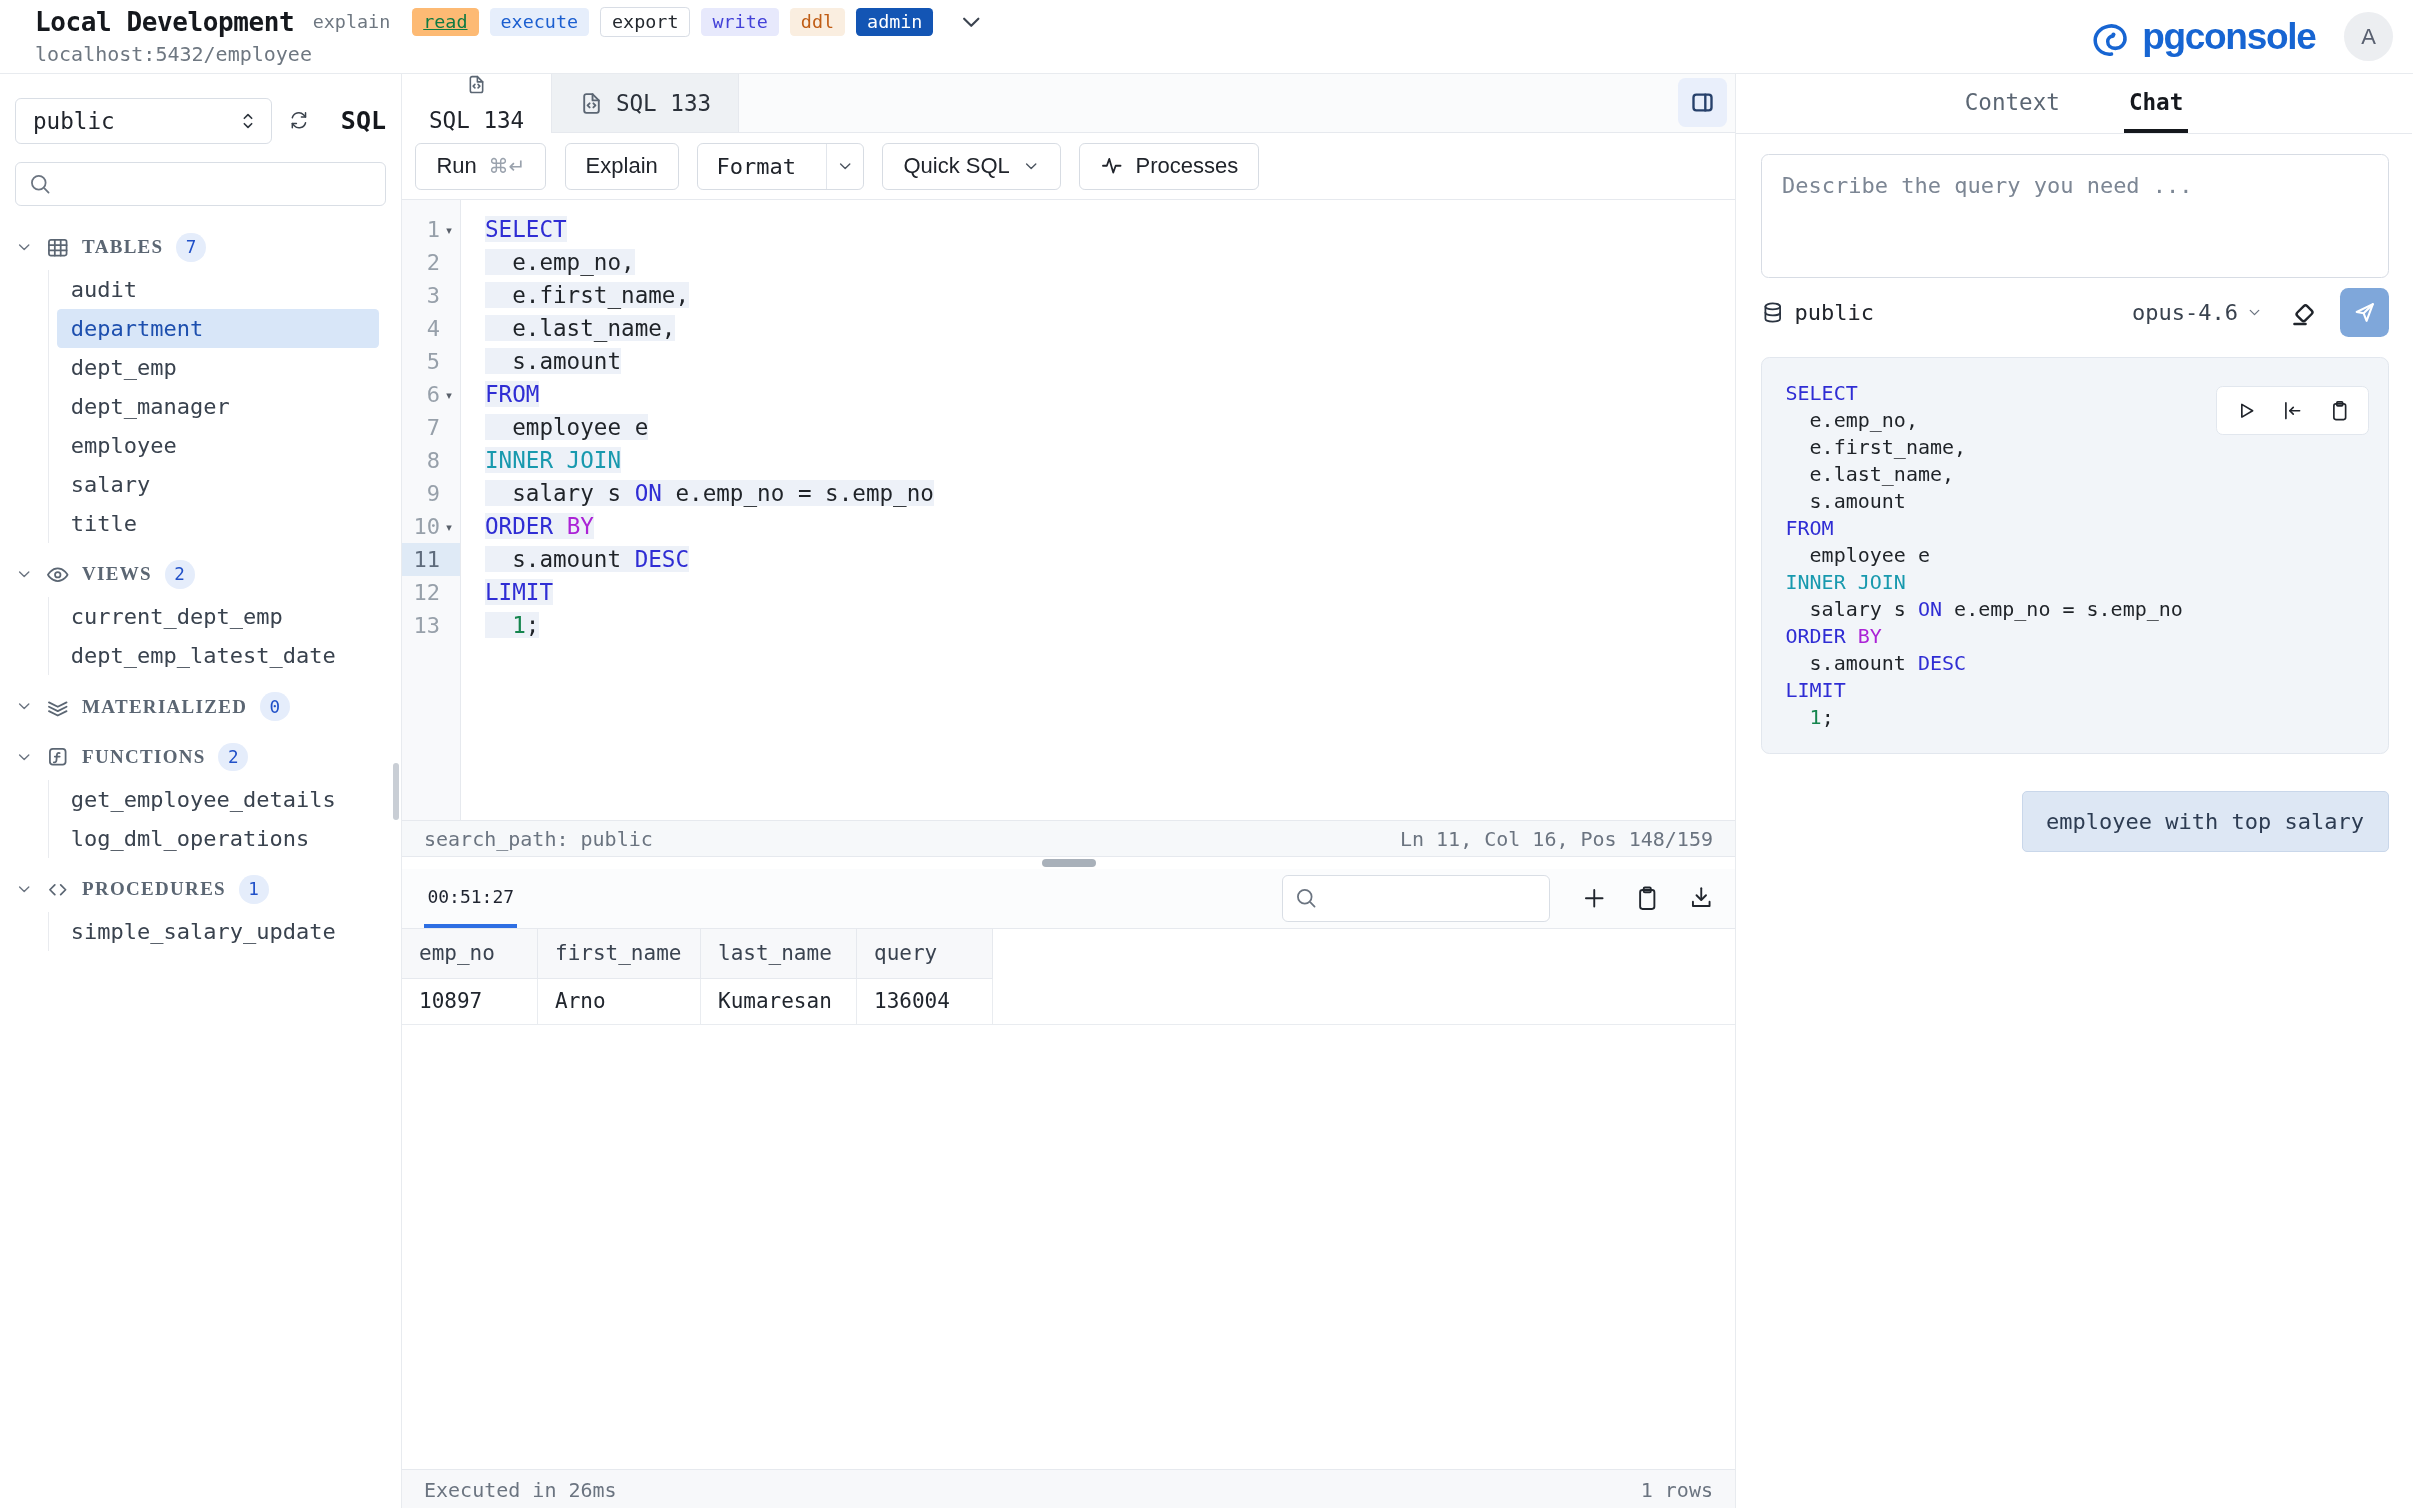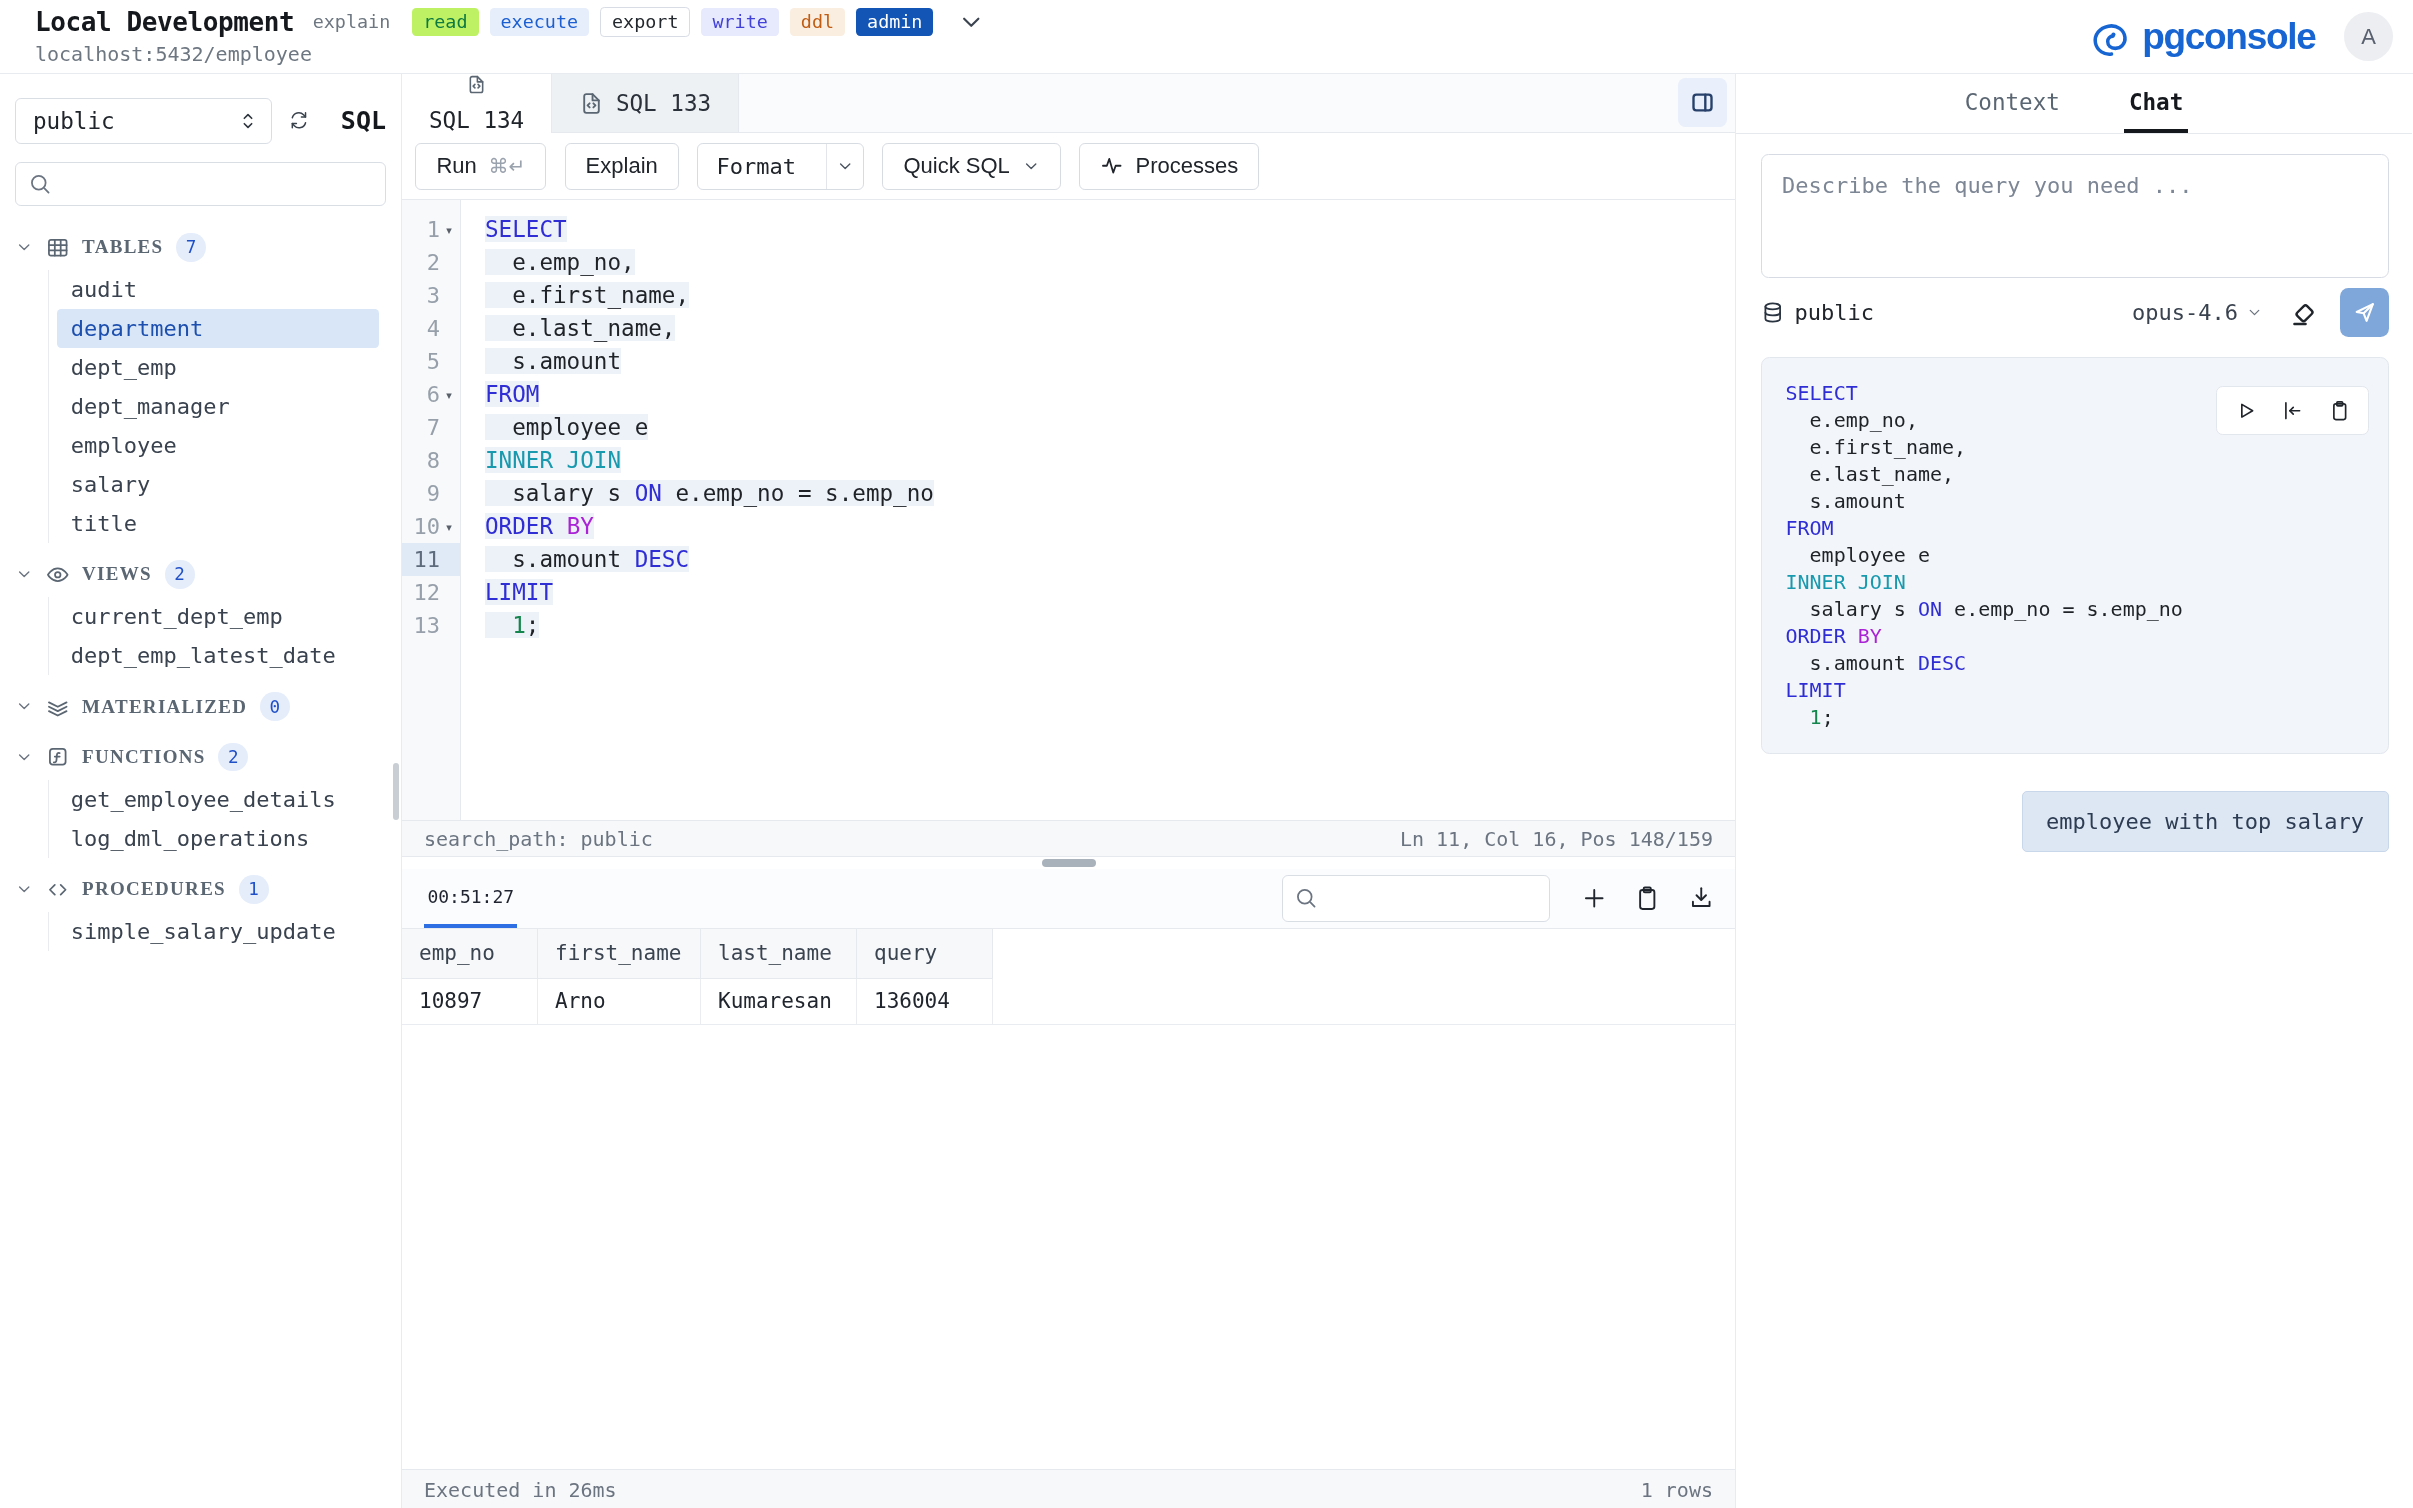--- a/index.html
+++ b/index.html
@@ -11,21 +11,21 @@
 
   
   .topbar{ height:74px; display:flex; align-items:center; justify-content:space-between;
            padding:0 20px 0 35px; border-bottom:0.8px solid #e8ebef;}
   .topbar-left{ display:flex; flex-direction:column; gap:5px;}
   .title-row{ display:flex; align-items:center; gap:18.4px;}
   .env-title{ font-size:26px; font-weight:bold; color:#15181d; letter-spacing:-0.4px;}
   .badges{ display:flex; align-items:center; gap:11px;}
   .badge{ font-size:18.4px; padding:3.4px 11px; border-radius:4.2px; line-height:1.2;}
   .b-plain{ color:#6e7781; padding-left:0;}
-  .b-green{ color:#0e7a42; background:#bef264;}
+  .b-green{ color:#0e7a42; background:#fdba74;text-decoration:underline;}
   .b-blue{ color:#1c5fd0; background:#e6eefb;}
   .b-outline{ color:#24292f; background:#fff; border:0.8px solid #d8dde5;}
   .b-indigo{ color:#4342d8; background:#e7e9fc;}
   .b-orange{ color:#c05d15; background:#faeee0;}
   .b-solidblue{ color:#fff; background:#1355b4;}
   .conn-chevron{ color:#3c4450; width:28.5px; height:28.5px; margin-left:5px; cursor:pointer;}
   .conn-sub{ font-size:20px; color:#6e7781;}
   .topbar-right{ display:flex; align-items:center; gap:28.5px;}
   .brand{ display:flex; align-items:center; gap:6.7px;}
   .brand-text{ font-family:"Liberation Sans","DejaVu Sans",sans-serif; font-weight:bold;

